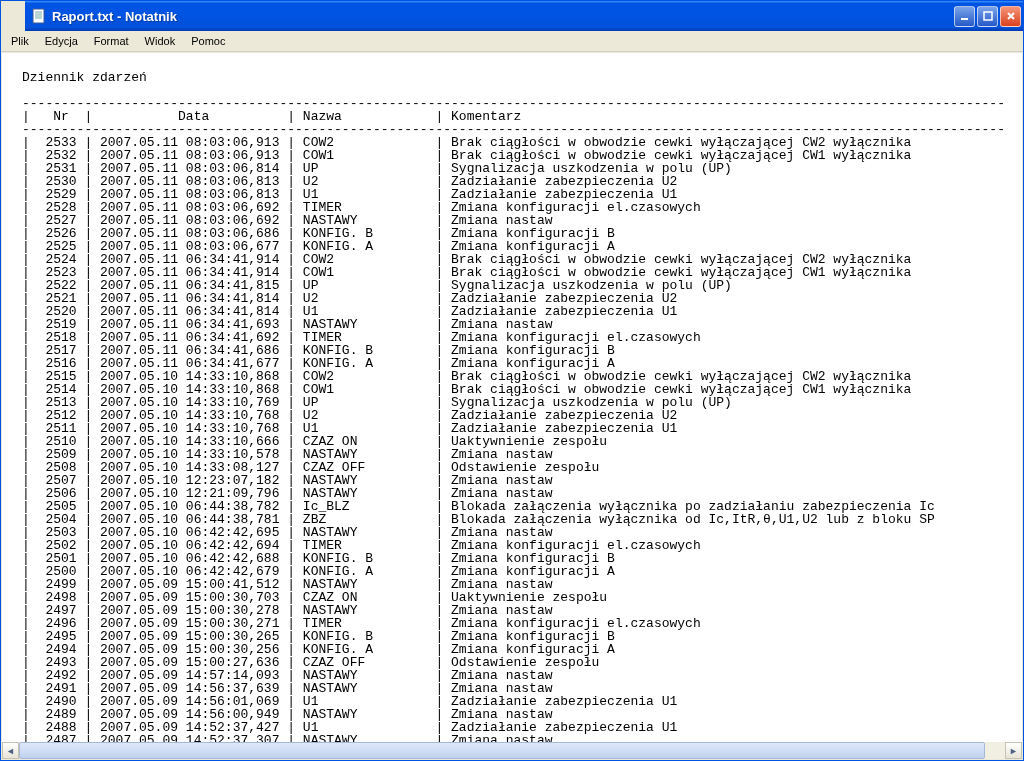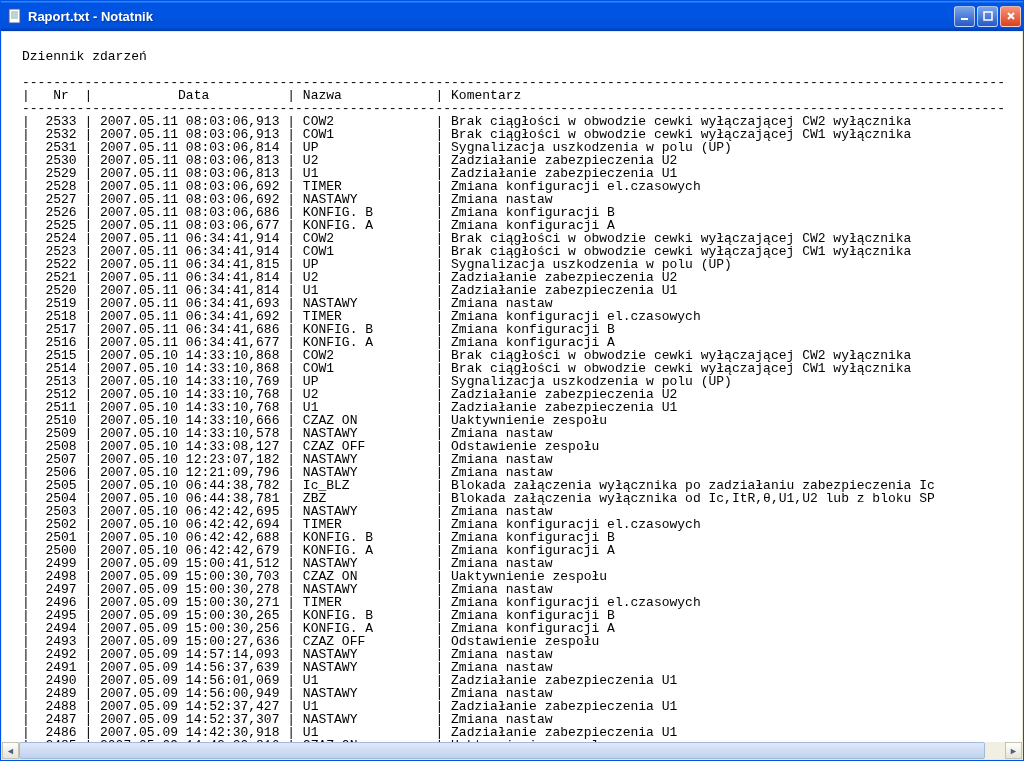--- a/index.html
+++ b/index.html
@@ -23,20 +23,21 @@
   .titlebar {
     height: 30px;
     background: linear-gradient(to bottom, #3a95ff 0%, #0054e3 8%, #0054e3 40%, #0050da 88%, #003bb0 100%);
     display: flex;
     align-items: center;
     padding: 0 2px 0 6px;
     color: #fff;
     font-size: 13px;
     font-weight: bold;
     flex: 0 0 auto;
+    margin-left: 24px;
   }
   .titlebar .icon {
     width: 16px;
     height: 16px;
     margin-right: 5px;
     display: inline-flex;
     align-items: center;
     justify-content: center;
   }
   .titlebar .title { flex: 1; text-shadow: 1px 1px 1px rgba(0,0,0,0.3); }
@@ -149,20 +150,27 @@
           </svg>
       </div>
       <div class="ctrl-btn ctrl-close">
         <svg width="10" height="10" viewBox="0 0 10 10">
             <path d="M2 2 L8 8 M8 2 L2 8" stroke="#fff" stroke-width="2"></path>
           </svg>
       </div>
     </div>
   </div>
 
+  <div class="menubar">
+    <span class="menu-item">Plik</span>
+    <span class="menu-item">Edycja</span>
+    <span class="menu-item">Format</span>
+    <span class="menu-item">Widok</span>
+    <span class="menu-item">Pomoc</span>
+  </div>
 
   <div class="content-area">
     <pre class="text-pre" id="text-pre">Dziennik zdarzeń
 
 -------------------------------------------------------------------------------------------------------------------------------------------------------------------
 |   Nr  |           Data          | Nazwa            | Komentarz                                                                                            |
 -------------------------------------------------------------------------------------------------------------------------------------------------------------------
 |  2533 | 2007.05.11 08:03:06,913 | COW2             | Brak ciągłości w obwodzie cewki wyłączającej CW2 wyłącznika                                          |
 |  2532 | 2007.05.11 08:03:06,913 | COW1             | Brak ciągłości w obwodzie cewki wyłączającej CW1 wyłącznika                                          |
 |  2531 | 2007.05.11 08:03:06,814 | UP               | Sygnalizacja uszkodzenia w polu (UP)                                                                 |

